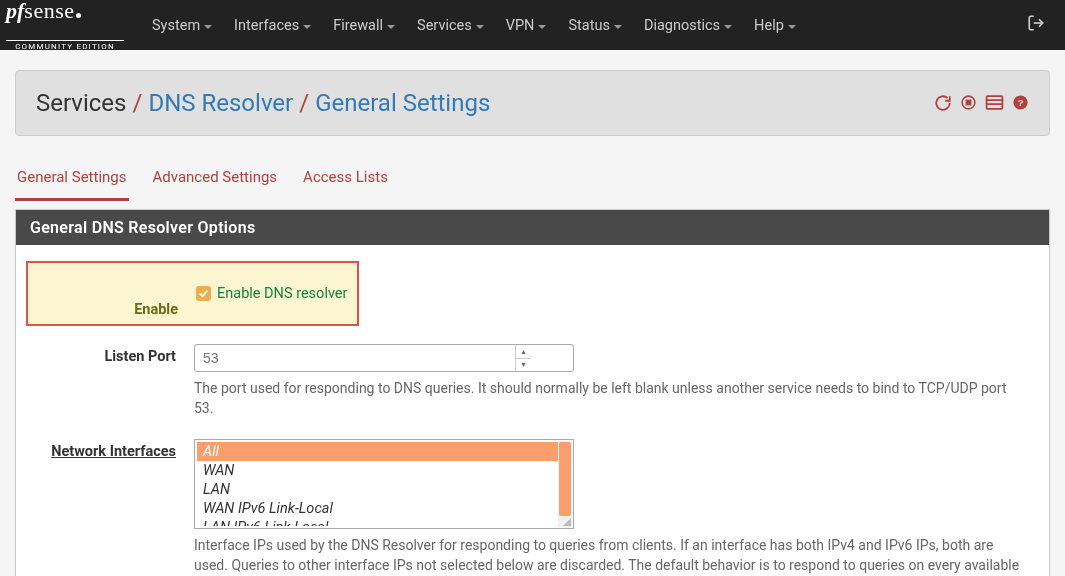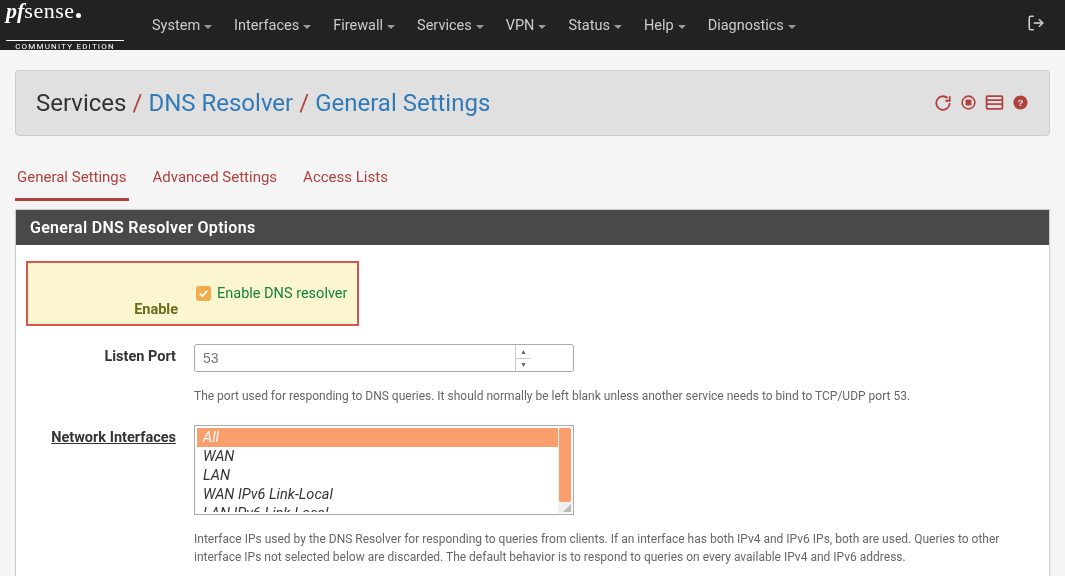--- a/index.html
+++ b/index.html
@@ -47,21 +47,21 @@
   .chk-wrap { display: flex; align-items: center; gap: 6px; font-size: 14.5px; color:#15803d; }
   .chk { width: 15px; height: 15px; border-radius: 3px; background: #f0ad4e; display:flex; align-items:center; justify-content:center; }
   .chk svg { display:block; }
   
   .num-input { width: 380px; height: 28px; border: 1px solid #aaa; border-radius: 3px; padding: 0 20px 0 8px; color: #888; font-size: 14px; background:#fff; position:relative;}
   .num-wrap { position:relative; width:338px; }
   .spinner { position:absolute; right:1px; top:1px; bottom:1px; width:16px; display:flex; flex-direction:column; border-left:1px solid #ccc;}
   .spinner div { flex:1; display:flex; align-items:center; justify-content:center; font-size:8px; color:#666; cursor:pointer;}
   .spinner div:first-child { border-bottom:1px solid #ccc; }
   
-  .help { color: #666; font-size: 12px; margin-top: 16px; line-height: 1.45; max-width: 830px;}
+  .help { color: #666; font-size: 14px; margin-top: 6px; line-height: 1.45; max-width: 830px;}
   
   .multi-wrap { width: 380px; border: 1px solid #aaa; padding:2px; position:relative; background:#fff;}
   .multi { width: 100%; height: 84px; overflow-y:auto;font-style:italic; }
   .opt { padding: 1px 6px; font-size: 14.5px; color:#333; cursor:pointer;}
   .opt.sel { background: #f89f6d; color: #fff; }
   .scroll-track { position:absolute; right:1px; top:1px; bottom:1px; width:14px; background:#f0f0f0;}
   .scroll-thumb { position:absolute; top:1px; right:1px; width:12px; height:74px; background:#f89f6d; border-radius:2px;}
   .resize-grip { position:absolute; right:2px; bottom:2px; width:10px; height:10px; }
   .resize-grip::after { content:""; position:absolute; right:0; bottom:0; width:0; height:0; border-bottom:8px solid #999; border-left:8px solid transparent; opacity:.6;}
 </style>
@@ -96,25 +96,25 @@
       </div>
     <div class="nav-item">
         <span>VPN</span>
         <span class="caret"></span>
       </div>
     <div class="nav-item">
         <span>Status</span>
         <span class="caret"></span>
       </div>
     <div class="nav-item">
+        <span>Diagnostics</span>
+        <span class="caret"></span>
+      </div>
+    <div class="nav-item">
         <span>Help</span>
-        <span class="caret"></span>
-      </div>
-    <div class="nav-item">
-        <span>Diagnostics</span>
         <span class="caret"></span>
       </div>
   </div>
   <div class="nav-right">
     <svg width="18" height="18" viewBox="0 0 24 24" fill="none" stroke="#ccc" stroke-width="2.2">
         <path d="M9 3h-4a2 2 0 0 0-2 2v14a2 2 0 0 0 2 2h4"></path>
         <polyline points="16 17 21 12 16 7"></polyline>
         <line x1="21" y1="12" x2="9" y2="12"></line>
       </svg>
   </div>

